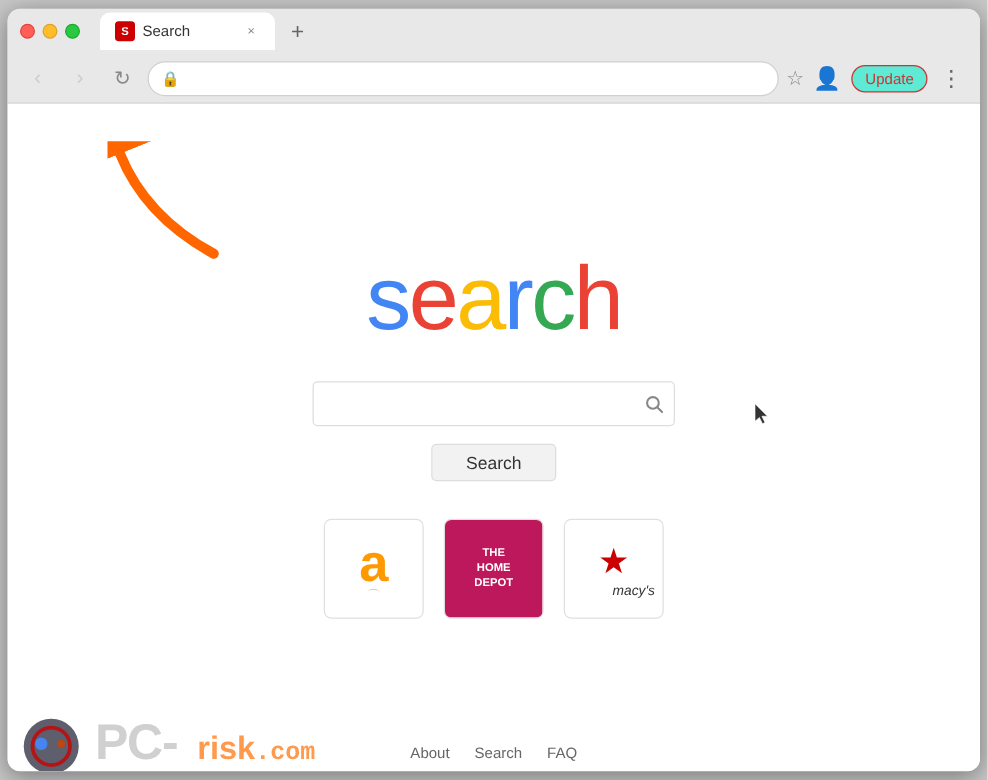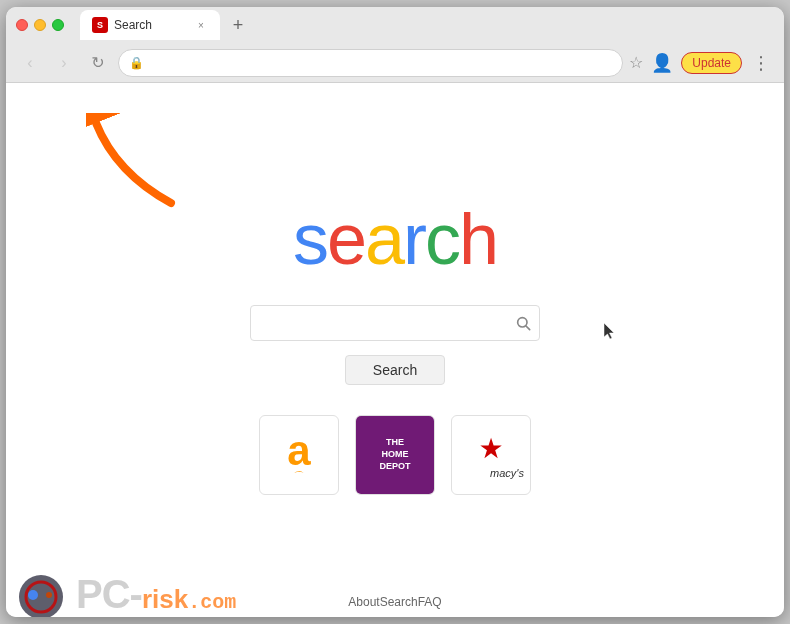--- a/index.html
+++ b/index.html
@@ -174,21 +174,21 @@
       width: 26px;
       height: 26px;
       display: flex;
       align-items: center;
       justify-content: center;
       color: #666;
       font-size: 18px;
     }
 
     .update-btn {
-      background: #fde047;
+      background: #5eead4;
       border: 1.5px solid #cc3333;
       color: #cc3333;
       border-radius: 14px;
       padding: 3px 10px;
       font-size: 12px;
       font-weight: 500;
       cursor: pointer;
     }
 
     .menu-dots {
@@ -314,21 +314,21 @@
       text-align: center;
     }
     .amazon-wrap {
       display: flex;
       flex-direction: column;
       align-items: center;
     }
 
     
     .homedepot-logo {
-      background: #701a75;
+      background: #be185d;
       width: 100%;
       height: 100%;
       display: flex;
       align-items: center;
       justify-content: center;
       color: white;
       font-size: 10px;
       font-weight: bold;
       text-align: center;
       line-height: 1.2;
@@ -367,20 +367,21 @@
     }
 
     
     .footer-links {
       position: absolute;
       bottom: 8px;
       left: 0;
       right: 0;
       display: flex;
       justify-content: center;
+      gap: 20px;
     }
 
     .footer-link {
       font-size: 12px;
       color: #666;
       cursor: pointer;
       text-decoration: none;
     }
 
     
@@ -511,20 +512,20 @@
 
       <svg width="70" height="60" viewBox="0 0 70 60">
         <circle cx="35" cy="40" r="22" fill="#1a1a2e" opacity="0.7"></circle>
         <circle cx="35" cy="40" r="15" fill="none" stroke="#cc0000" stroke-width="3" opacity="0.8"></circle>
         <circle cx="27" cy="38" r="5" fill="#4488ff" opacity="0.9"></circle>
         <circle cx="43" cy="38" r="3" fill="#cc4400" opacity="0.9"></circle>
       </svg>
       <div>
         <div style="display:flex; align-items:baseline;">
           <span style="font-size:40px; font-weight:900; color:rgba(170,170,170,0.55); font-family:Arial Black,sans-serif; letter-spacing:-1px;">PC-</span>
-          <span style="font-size:26px; font-weight:900; color:rgba(255,110,0,0.7); font-family:Arial Black,sans-serif;">risk</span>
+          <span style="font-size:26px; font-weight:900; color:rgba(255,110,0,0.7); font-family:Arial Black,sans-serif;margin-left:16px;">risk</span>
           <span style="font-size:20px; font-weight:900; color:rgba(255,110,0,0.7); font-family:Liberation Mono, monospace;">.com</span>
         </div>
       </div>
     </div>
 
   </div>
 </div>
 
 </body></html>

